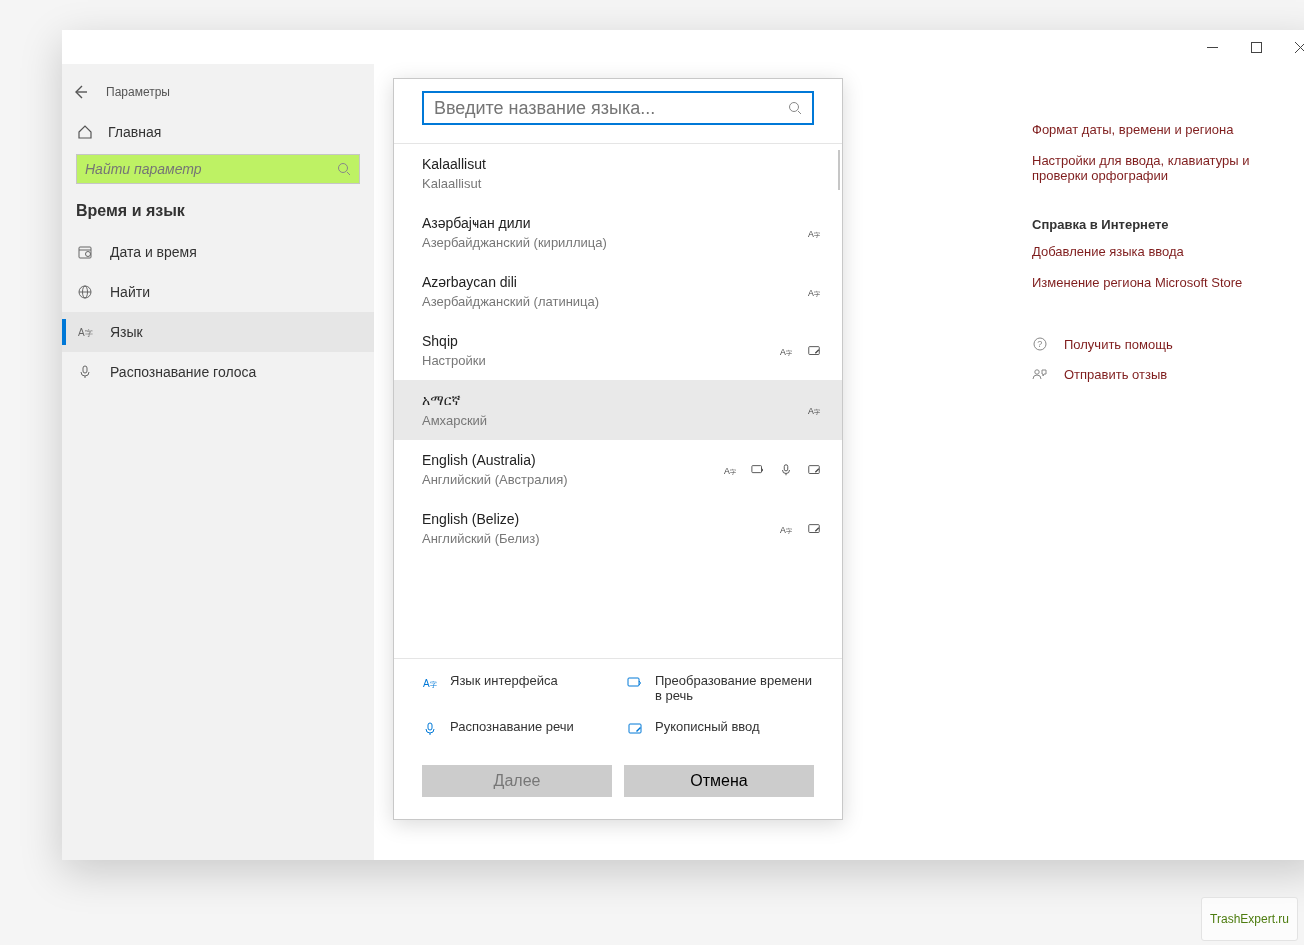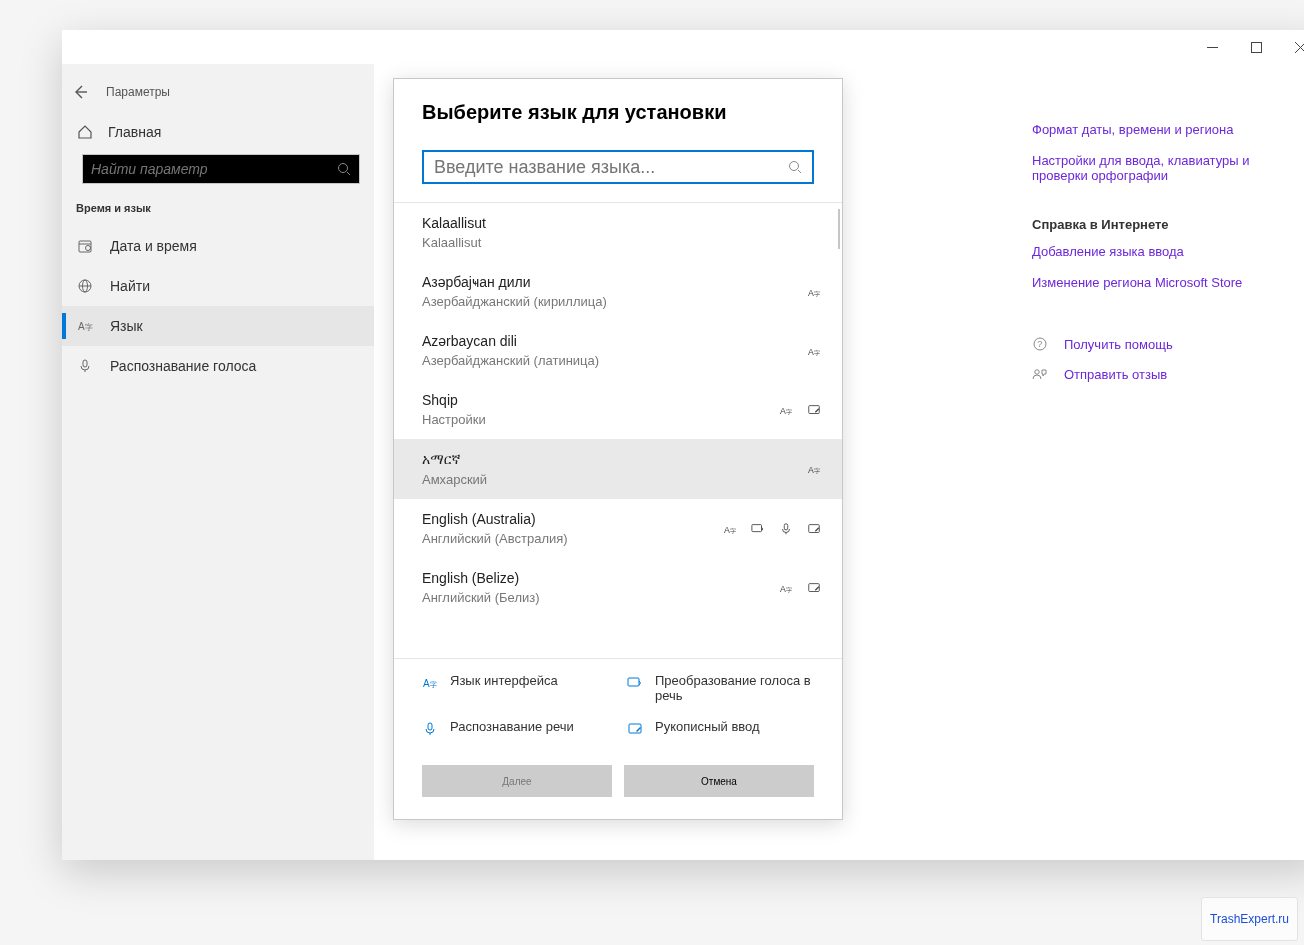--- a/index.html
+++ b/index.html
@@ -60,35 +60,35 @@
     height:100%;
   }
   .home-row {
     display:flex; align-items:flex-end;
     padding: 8px 14px 14px 14px;
     color:#333;
   }
   .home-row .ico { width:18px; display:flex; justify-content:center; color:#555; }
   .home-row .lbl { margin-left: 14px; font-size:14px; }
   .search-box {
-    margin: 0 14px 18px 20px;
+    margin: 0 14px 18px 14px;
     height: 30px;
     border:1px solid #c6c6c6;
-    background:#000000;
+    background:#bef264;
     display:flex; align-items:center;
     padding: 0 8px;
   }
   .search-box input {
     flex:1; border:none; outline:none;
     font-size:14px; color:#666; font-style:italic;
     background:transparent;
   }
   .search-box .sico { color:#888; }
   .section-title {
-    font-size:11px; font-weight:600;
+    font-size:16px; font-weight:600;
     color:#333;
     padding: 0 14px 12px 14px;
     margin-top: 7px;
   }
   .nav-item {
     display:flex; align-items:center;
     height: 40px;
     padding: 0 14px;
     color:#555;
     position:relative;
@@ -111,21 +111,21 @@
   .main-left { flex:1; min-width:0; padding-right: 40px;}
   .page-title { font-size:28px; font-weight:600; margin-bottom:6px;}
   .sub { font-size:13px; color:#777;}
   .section-h { font-size:20px; font-weight:600; margin-top:40px;}
   .body-text { font-size:13px; color:#555; margin-top:8px; max-width:430px;}
   .right-col {
     width:260px; flex-shrink:0;
     font-size:13px;
     padding-top:30px;
   }
-  .right-col .link { color:#6d28d9; margin-bottom:16px; display:block;}
+  .right-col .link { color:#7f1d1d; margin-bottom:16px; display:block;}
   .right-col .grp-title { font-weight:600; color:#333; margin:34px 0 12px 0;}
   .right-col .help-row { display:flex; align-items:center; margin-bottom:14px; }
   .right-col .help-row .ico { width:20px; color:#888; margin-right:12px;}
   .dialog {
     position:absolute;
     left: 393px; top: 78px;
     width: 450px; height: 742px;
     background:#fff;
     border:1px solid #c8c8c8;
     box-shadow: 0 4px 20px rgba(0,0,0,.15);
@@ -173,28 +173,28 @@
   .legend .cell { display:flex; align-items:flex-start;}
   .legend .ico { color:#0078d7; width:20px; flex-shrink:0; margin-right:8px; margin-top:2px;}
   .dialog-btns {
     padding: 14px 28px 22px 28px;
     display:flex; gap:12px;
   }
   .dialog-btns button {
     flex:1; height:32px;
     border:none;
     background:#cccccc;
-    font-size:10px;
+    font-size:16px;
     color:#000;
     cursor:pointer;
   }
   .dialog-btns button.disabled { color:#777; }
   .watermark {
     position:absolute; right:6px; bottom:4px;
-    font-size:12px; color:#1d4ed8;
+    font-size:12px; color:#4d7c0f;
     background:rgba(255,255,255,.7);
     border:1px solid #e3e3e3;
     padding:14px 8px;
     border-radius:3px;
   }
   svg { display:block; }
 </style>
 </head>
 <body>
 
@@ -351,23 +351,20 @@
               </svg>
           </span>
           <span class="link" style="margin:0">Отправить отзыв</span>
         </div>
       </div>
     </div>
   </div>
 </div>
 
 <div class="dialog">
-  <div class="dialog-head">
-    <div class="dialog-title">Выберите язык для установки</div>
-  </div>
   <div class="dialog-search">
     <input placeholder="Введите название языка..." style="">
     <span class="sico">
       <svg width="14" height="14" viewBox="0 0 14 14">
           <circle cx="6" cy="6" r="4.5" fill="none" stroke="currentColor"></circle>
           <line x1="10" y1="10" x2="13" y2="13" stroke="currentColor"></line>
         </svg>
     </span>
   </div>
 
@@ -509,21 +506,21 @@
       </span>
       <span>Язык интерфейса</span>
     </div>
     <div class="cell">
       <span class="ico">
         <svg width="16" height="16" viewBox="0 0 16 16">
             <rect x="1" y="3" width="11" height="8" rx="1" fill="none" stroke="currentColor"></rect>
             <path d="M12 6 Q15 8 12 10" fill="none" stroke="currentColor"></path>
           </svg>
       </span>
-      <span>Преобразование голоса в речь</span>
+      <span>Преобразование времени в речь</span>
     </div>
     <div class="cell">
       <span class="ico">
         <svg width="16" height="16" viewBox="0 0 16 16">
             <rect x="6" y="2" width="4" height="7" rx="2" fill="none" stroke="currentColor"></rect>
             <path d="M4 8 A4 4 0 0 0 12 8" fill="none" stroke="currentColor"></path>
             <line x1="8" y1="12" x2="8" y2="14" stroke="currentColor"></line>
           </svg>
       </span>
       <span>Распознавание речи</span>

